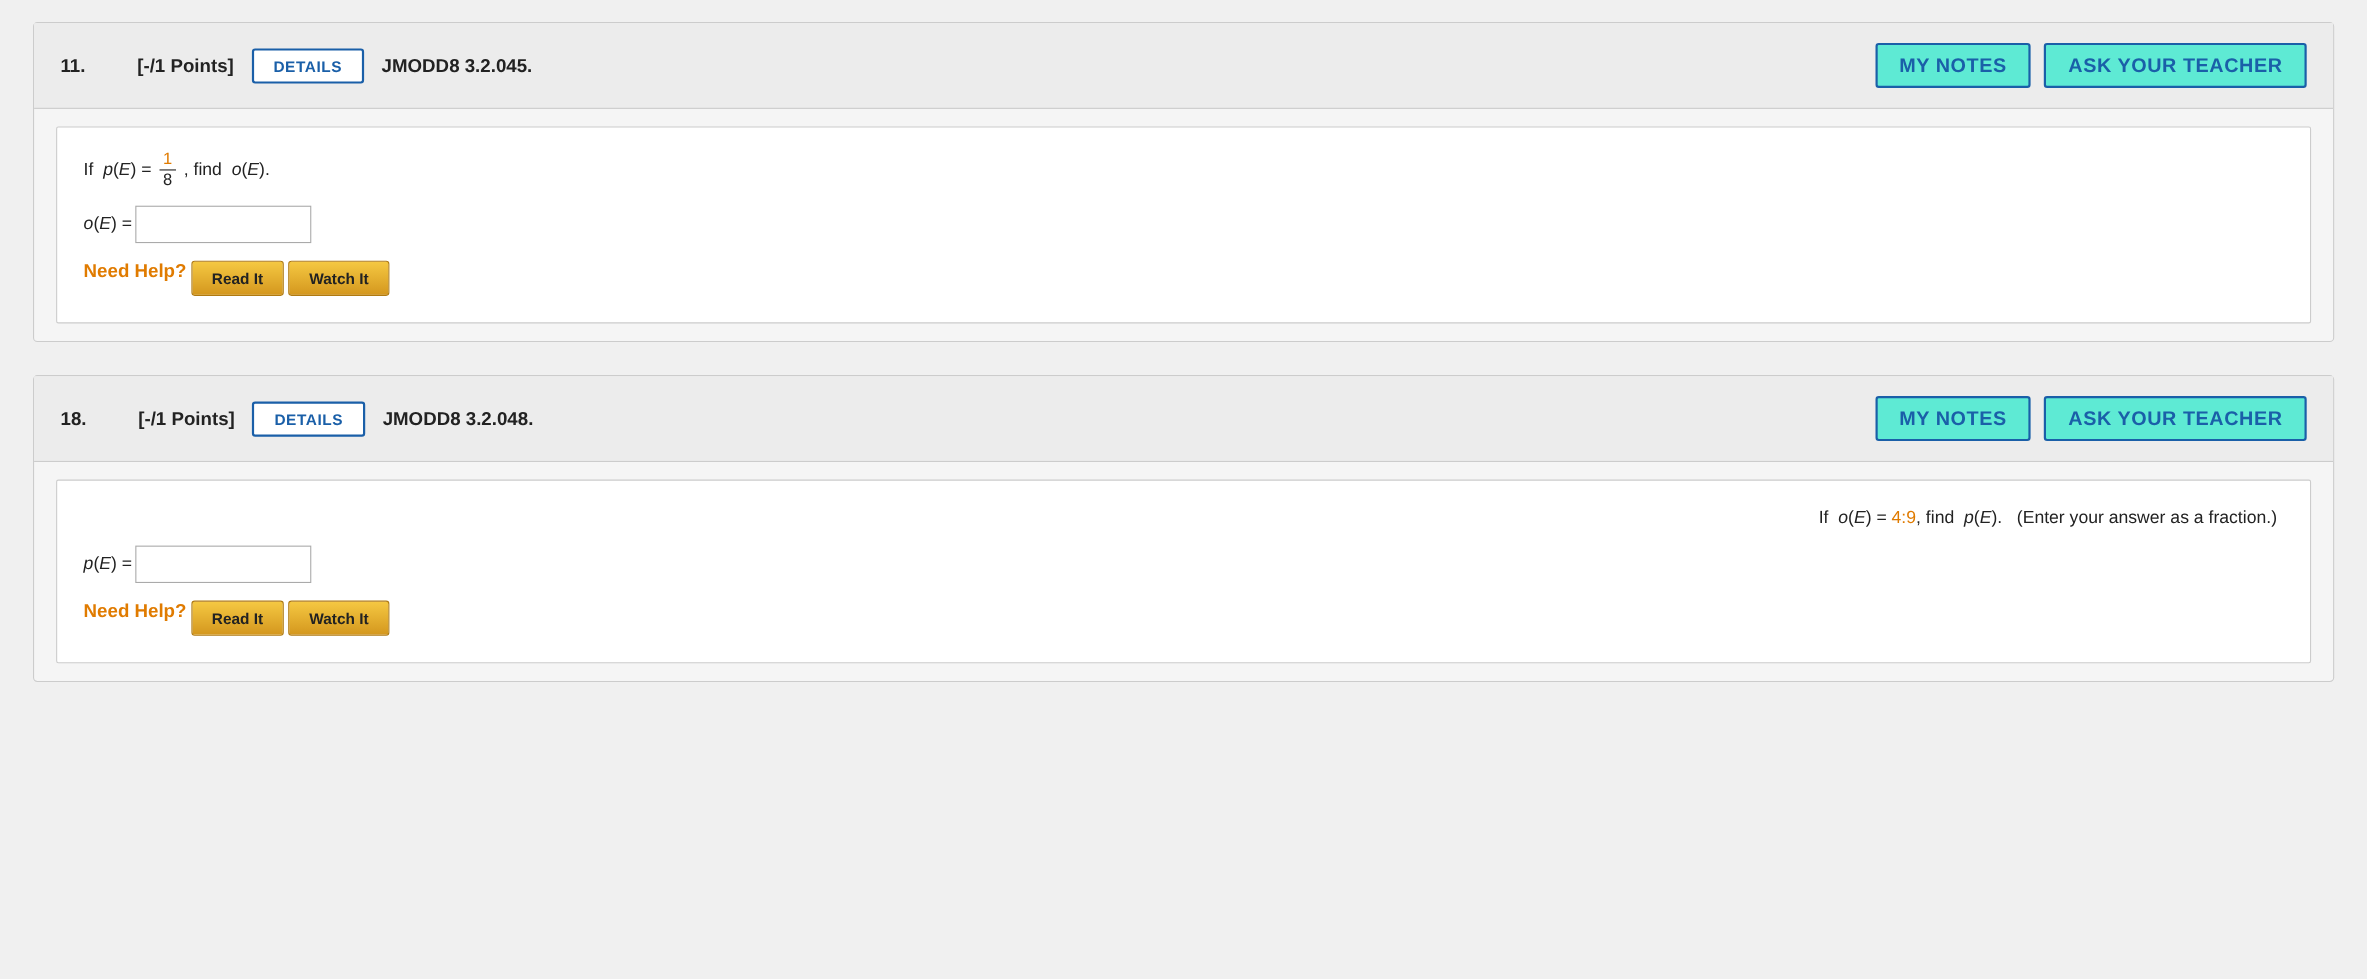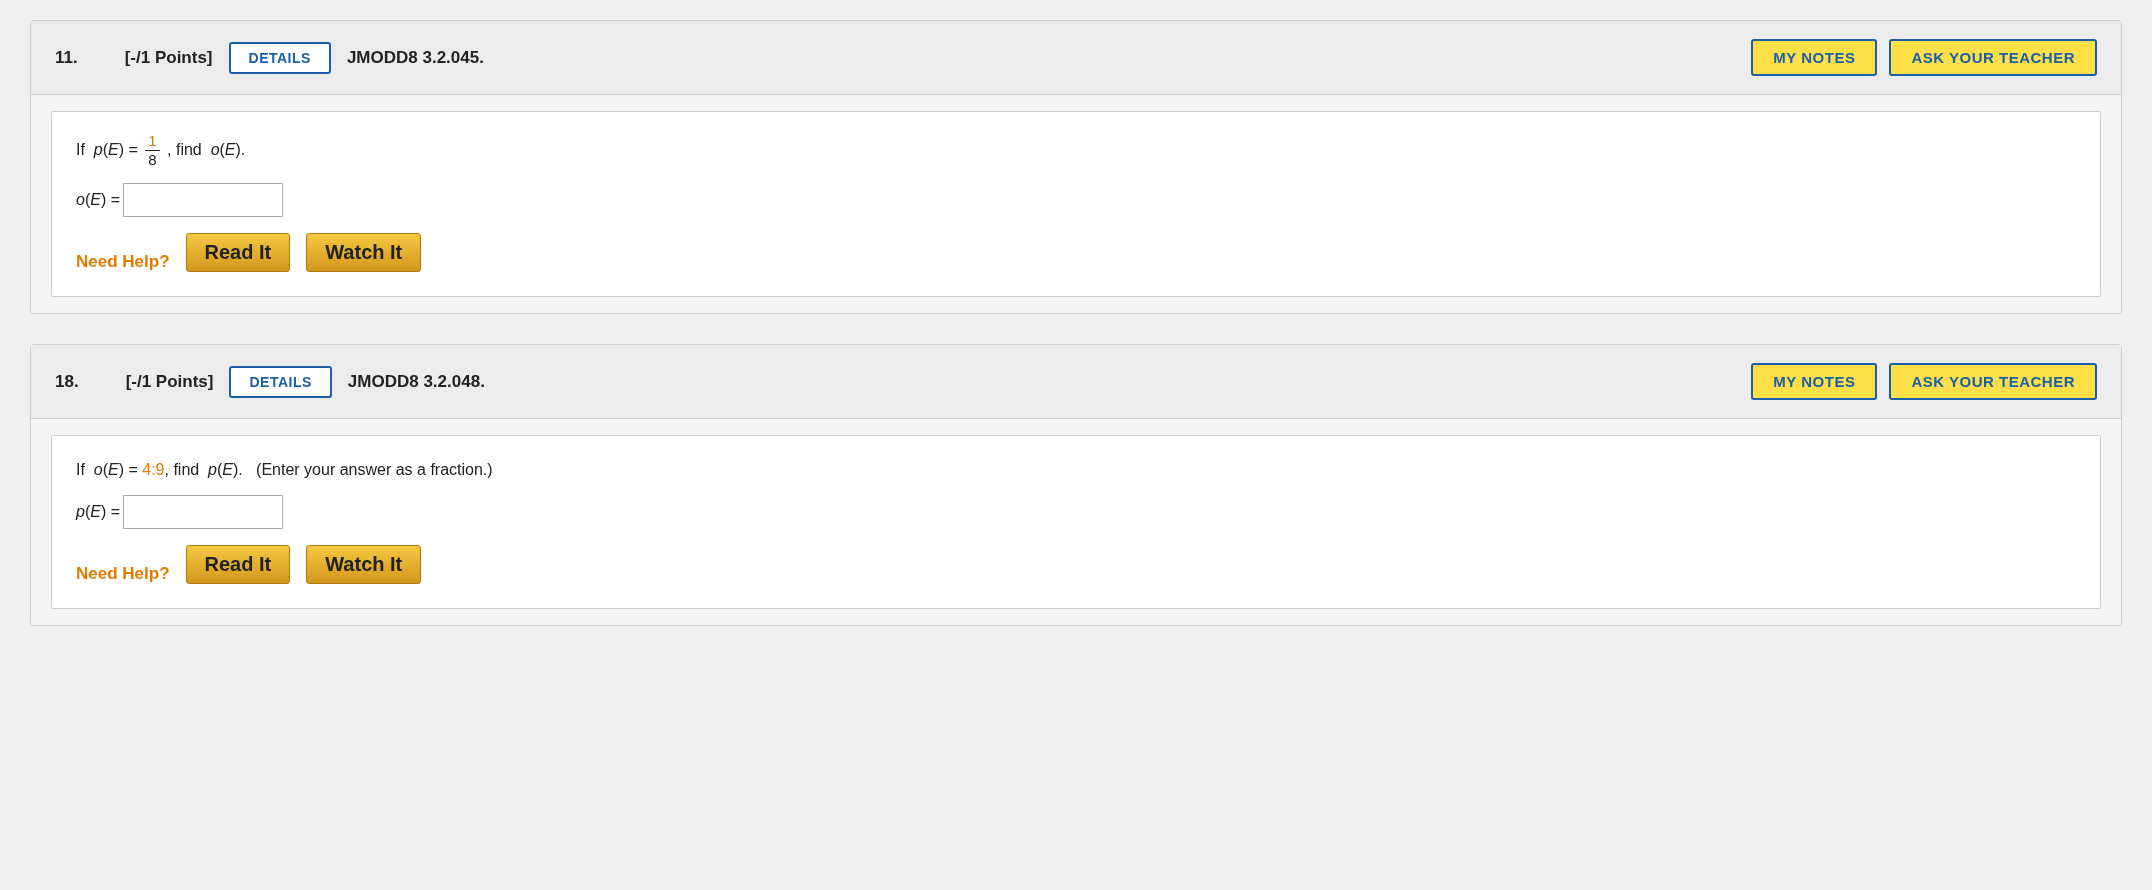--- a/index.html
+++ b/index.html
@@ -52,24 +52,24 @@
       font-size: 17px;
       flex: 1;
     }
     .header-right-btns {
       display: flex;
       gap: 12px;
       margin-left: auto;
     }
     .my-notes-btn, .ask-teacher-btn {
       border: 2px solid #1a5fa8;
-      background: #fde047;
+      background: #5eead4;
       color: #1a5fa8;
       font-weight: bold;
-      font-size: 15px;
+      font-size: 18px;
       padding: 8px 20px;
       border-radius: 3px;
       cursor: pointer;
       letter-spacing: 0.5px;
       white-space: nowrap;
     }
     .question-body {
       background: white;
       margin: 16px 20px 16px 20px;
       border: 1px solid #ccc;
@@ -109,44 +109,45 @@
     }
     .answer-input {
       border: 1px solid #aaa;
       width: 160px;
       height: 34px;
       font-size: 15px;
       padding: 4px 8px;
     }
     .need-help-row {
       display: flex;
-      align-items: flex-end;
-      gap: 16px;
+      align-items: flex-start;
+      gap: 4px;
       margin-top: 4px;
     }
     .need-help-label {
       color: #e07b00;
       font-weight: bold;
       font-size: 17px;
     }
     .help-btn {
       background: linear-gradient(to bottom, #f5c842, #d4971e);
       border: 1px solid #b07a10;
       color: #222;
       font-weight: bold;
-      font-size: 20px;
+      font-size: 14px;
       padding: 7px 18px;
       border-radius: 3px;
       cursor: pointer;
     }
     .italic { font-style: italic; }
     .problem-text-q12 {
       font-size: 16px;
       margin-bottom: 10px;
       line-height: 1.8;
+      text-align: right;
     }
   </style>
 </head>
 <body>
 
 <div class="question-block">
   <div class="question-header">
     <span class="question-number">11.</span>
     <span class="points-label">[-/1 Points]</span>
     <button class="details-btn">DETAILS</button>

